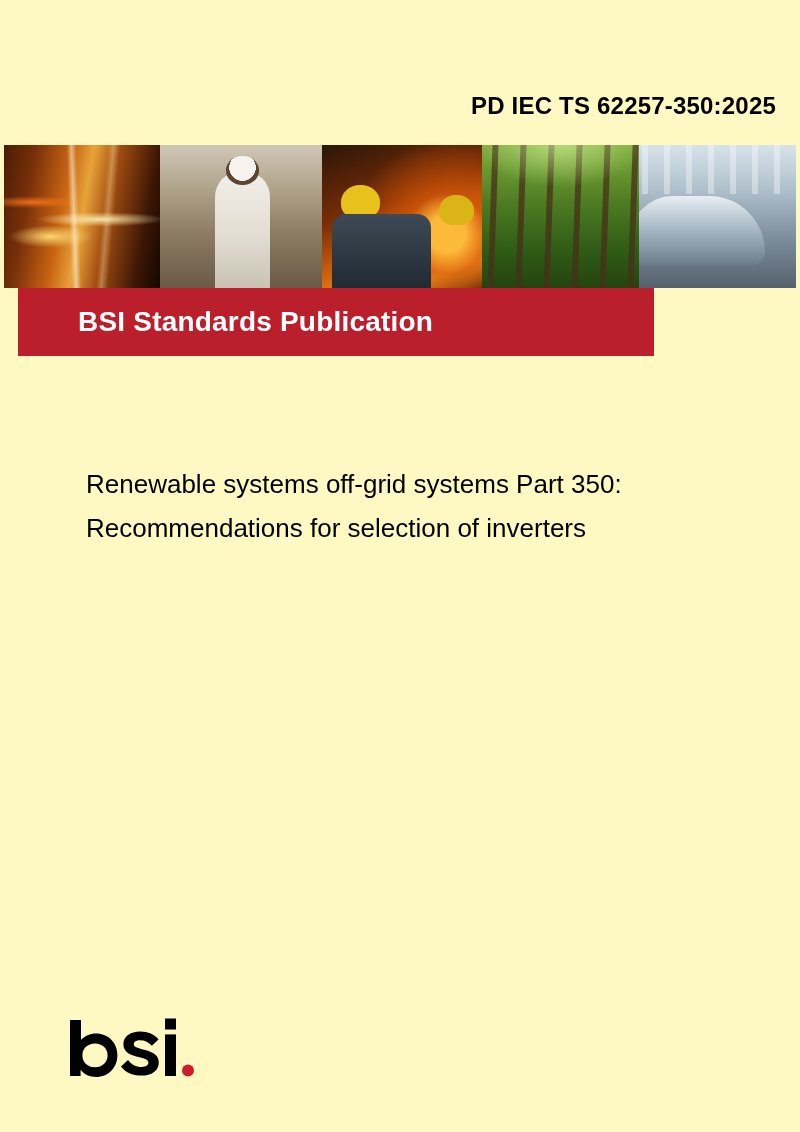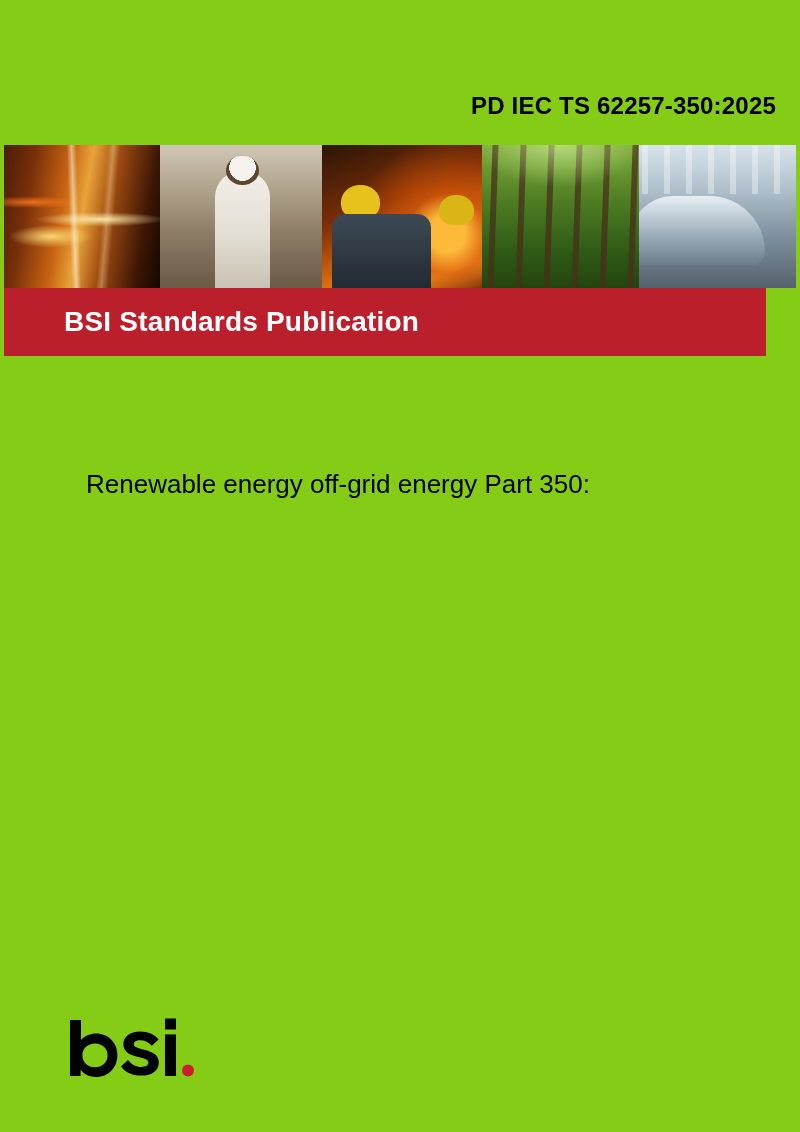--- a/index.html
+++ b/index.html
@@ -13,21 +13,21 @@
     font-family: "Liberation Sans", sans-serif;
     color: #000000;
     position: relative;
     overflow: hidden;
   }
 
   .page {
     position: relative;
     width: 800px;
     height: 1132px;
-    background: #84cc16;
+    background: #fef9c3;
   }
 
   
   .std-number {
     position: absolute;
     top: 92px;
     right: 24px;
     font-size: 24px;
     font-weight: bold;
     letter-spacing: 0.2px;
@@ -179,22 +179,22 @@
     left: 2%;
     top: 0%;
     width: 96%;
     height: 34%;
     background: repeating-linear-gradient(90deg, rgba(255,255,255,0.35) 0 6px, rgba(255,255,255,0) 6px 22px);
   }
 
   .banner-bar {
     position: absolute;
     top: 143px;
-    left: 0;
-    width: 762px;
+    left: 14px;
+    width: 636px;
     height: 68px;
     background: #bb1f2c;
   }
   .banner-bar-text {
     position: absolute;
     left: 60px;
     top: 50%;
     transform: translateY(-50%);
     color: #ffffff;
     font-size: 28px;
@@ -255,21 +255,22 @@
       <div class="banner-cell c5"></div>
     </div>
 
     <div class="banner-bar">
       <div class="banner-bar-text">BSI Standards Publication</div>
     </div>
 
   </div>
 
   <div class="doc-title">
-    <span class="line">Renewable energy off-grid energy Part 350:</span>
+    <span class="line">Renewable systems off-grid systems Part 350:</span>
+    <span class="line">Recommendations for selection of inverters</span>
   </div>
 
   <div class="bsi-logo">
     <svg width="130" height="60" viewBox="0 0 130 60" xmlns="http://www.w3.org/2000/svg" aria-hidden="true">
 
       <path d="M4 2 h11 v20 c3.8-4.2 9.2-6.4 15-6.4 12.4 0 21.4 9.2 21.4 21.6S42.4 59 30 59c-6.2 0-11.6-2.4-15.4-7.2V58H4V2z M29 25.6c-7.2 0-12.6 5-12.6 11.8S21.8 49.2 29 49.2s12.6-5 12.6-11.8S36.2 25.6 29 25.6z" fill="#000000"></path>
 
       <path d="M55 48.4 l7-6.4c3.4 4.6 8 7 13.6 7 4.2 0 6.8-1.8 6.8-4.4 0-3-3.4-4-9-5.4-8.6-2-16-4.6-16-13 0-7.6 6.8-12.6 16.8-12.6 8 0 14.2 2.8 18.4 7.8l-6.8 6.4c-3-3.6-7-5.6-11.8-5.6-3.8 0-6.2 1.6-6.2 4 0 2.8 3.4 3.6 9.4 5.2 8.4 2.2 15.6 4.8 15.6 13 0 8-6.8 13.2-17.6 13.2-9 0-15.8-3.2-20.2-9.2z" fill="#000000"></path>
 
       <rect x="99" y="16.4" width="11" height="41.6" fill="#000000"></rect>

